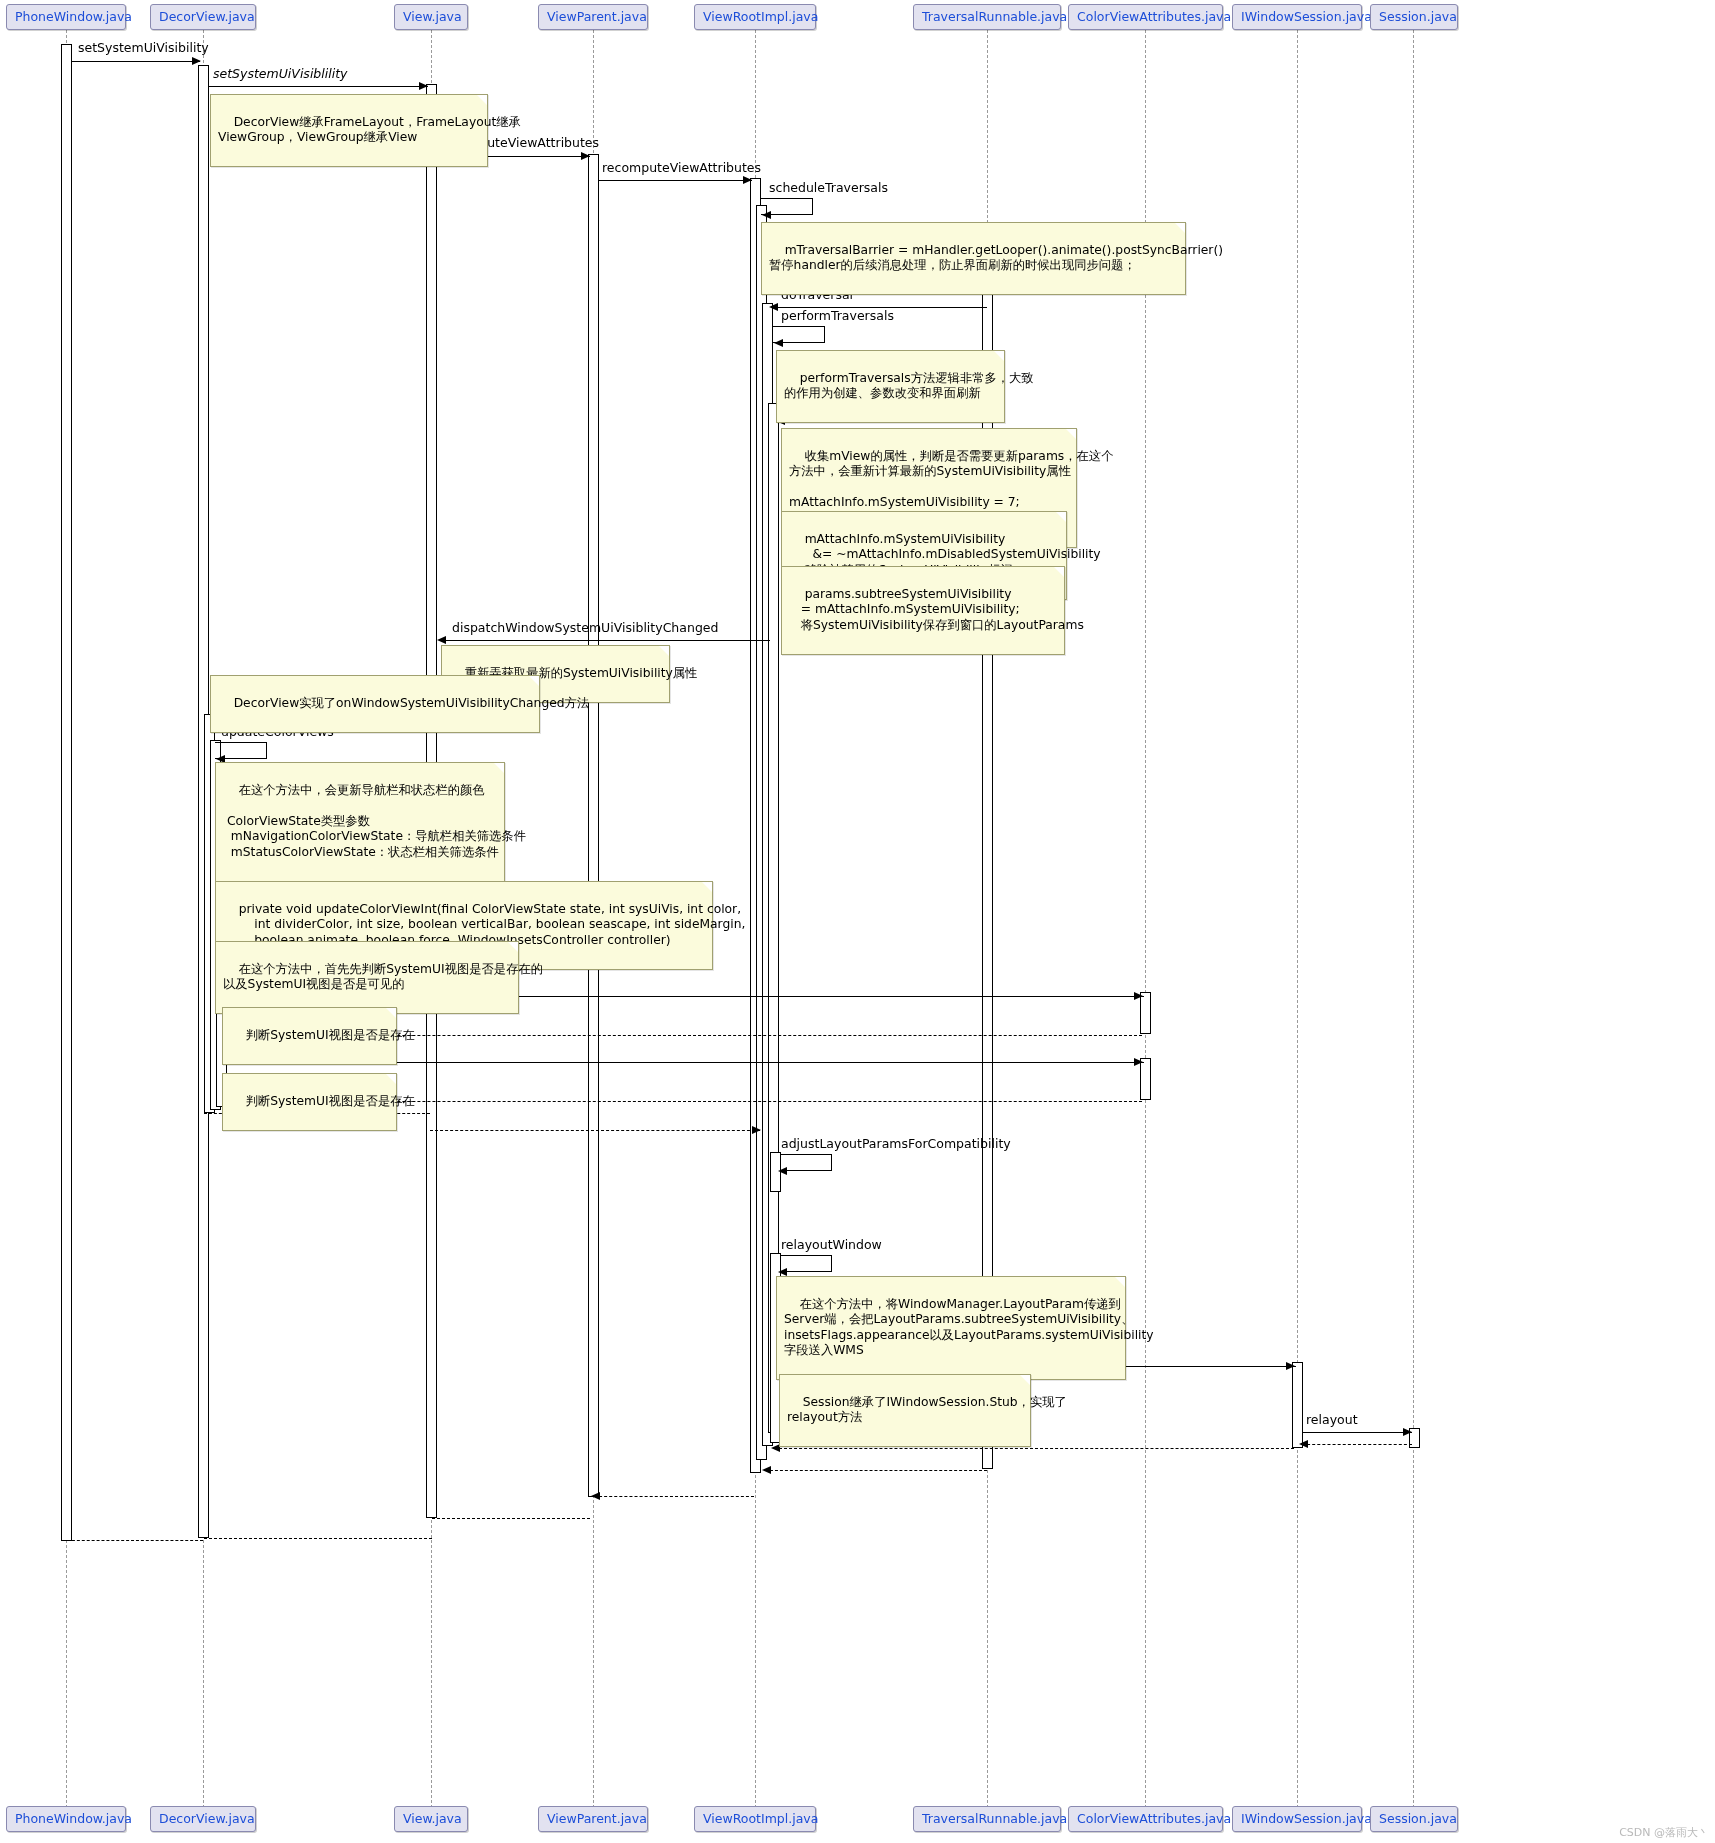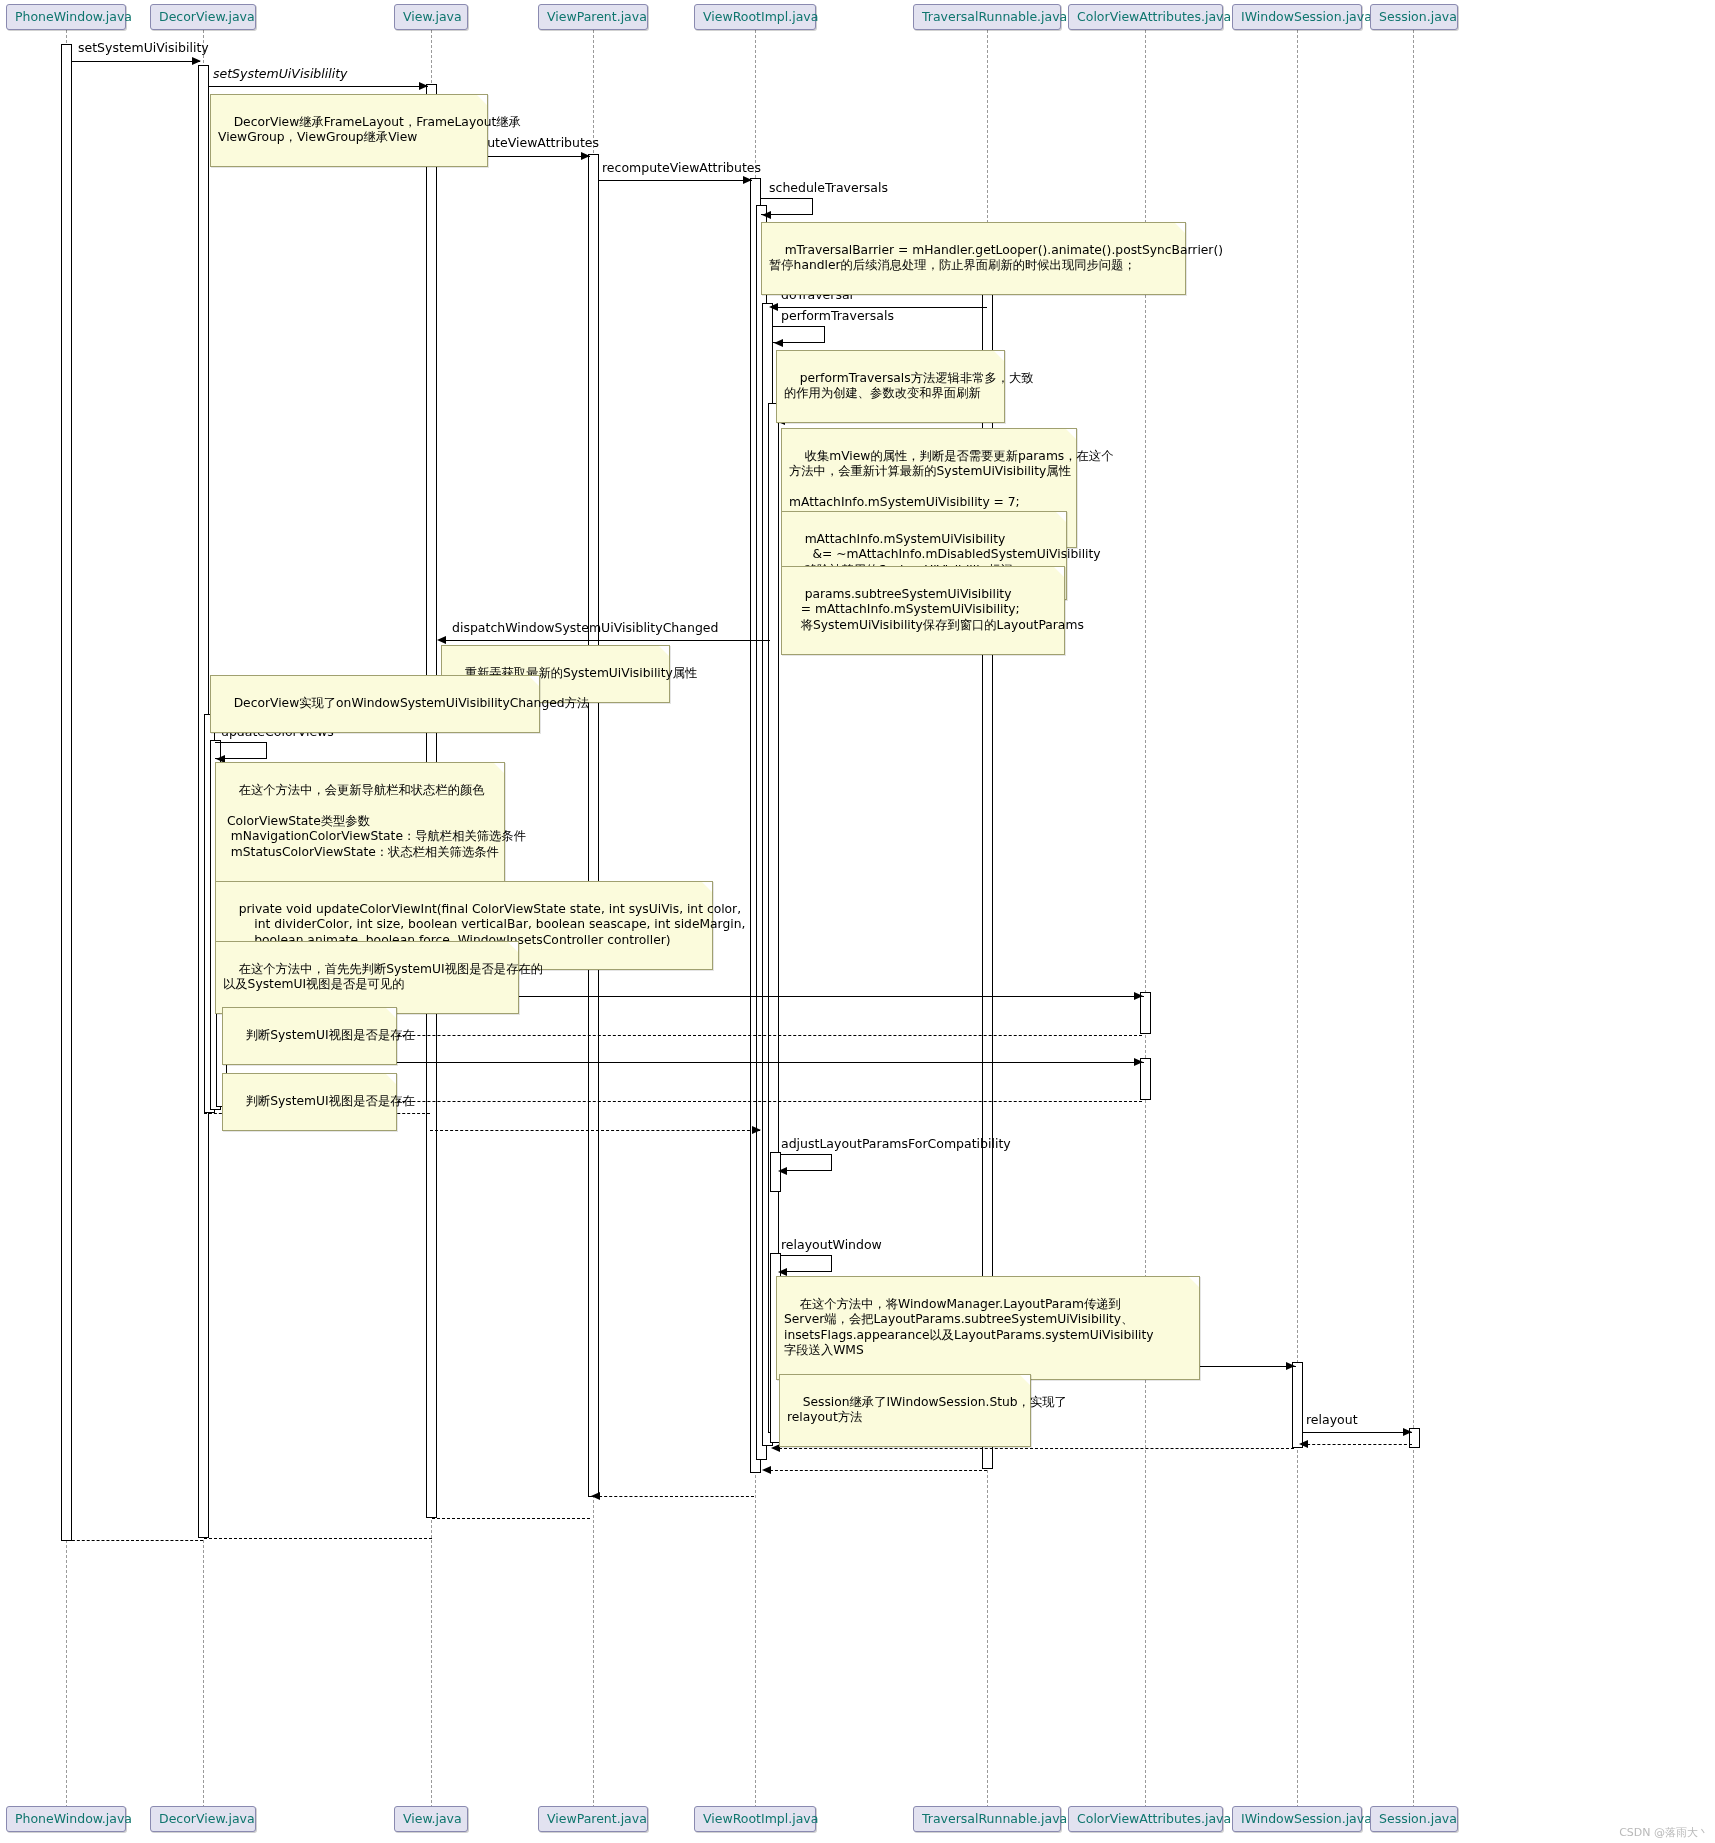--- a/index.html
+++ b/index.html
@@ -20,21 +20,21 @@
   .participant{
     position:absolute;
     box-sizing:border-box;
     background:#E2E2F0;
     border:1px solid #8A8AB0;
     border-radius:3px;
     height:26px;
     line-height:24px;
     text-align:center;
     font-size:12.5px;
-    color:#0f766e;
+    color:#1d4ed8;
     white-space:nowrap;
     padding:0 8px;
     box-shadow:1px 1px 0 rgba(0,0,0,0.18);
   }
   
   .lifeline{
     position:absolute;
     width:0;
     border-left:1px dashed #9a9a9a;
   }
@@ -306,21 +306,21 @@
 
   <div class="note" style="left:222px; top:1007px; width:175px;">
     <span>判断SystemUI视图是否是存在</span><span class="fold"></span>
   </div>
 
   <div class="note" style="left:222px; top:1073px; width:175px;">
     <span>判断SystemUI视图是否是存在</span><span class="fold"></span>
   </div>
 
 
-  <div class="note" style="left:776px; top:1276px; width:424px;">
+  <div class="note" style="left:776px; top:1276px; width:350px;">
     <span>在这个方法中，将WindowManager.LayoutParam传递到
 Server端，会把LayoutParams.subtreeSystemUiVisibility、
 insetsFlags.appearance以及LayoutParams.systemUiVisibility
 字段送入WMS</span><span class="fold"></span>
   </div>
 
   <div class="note" style="left:779px; top:1374px; width:252px;">
     <span>Session继承了IWindowSession.Stub，实现了
 relayout方法</span><span class="fold"></span>
   </div>

